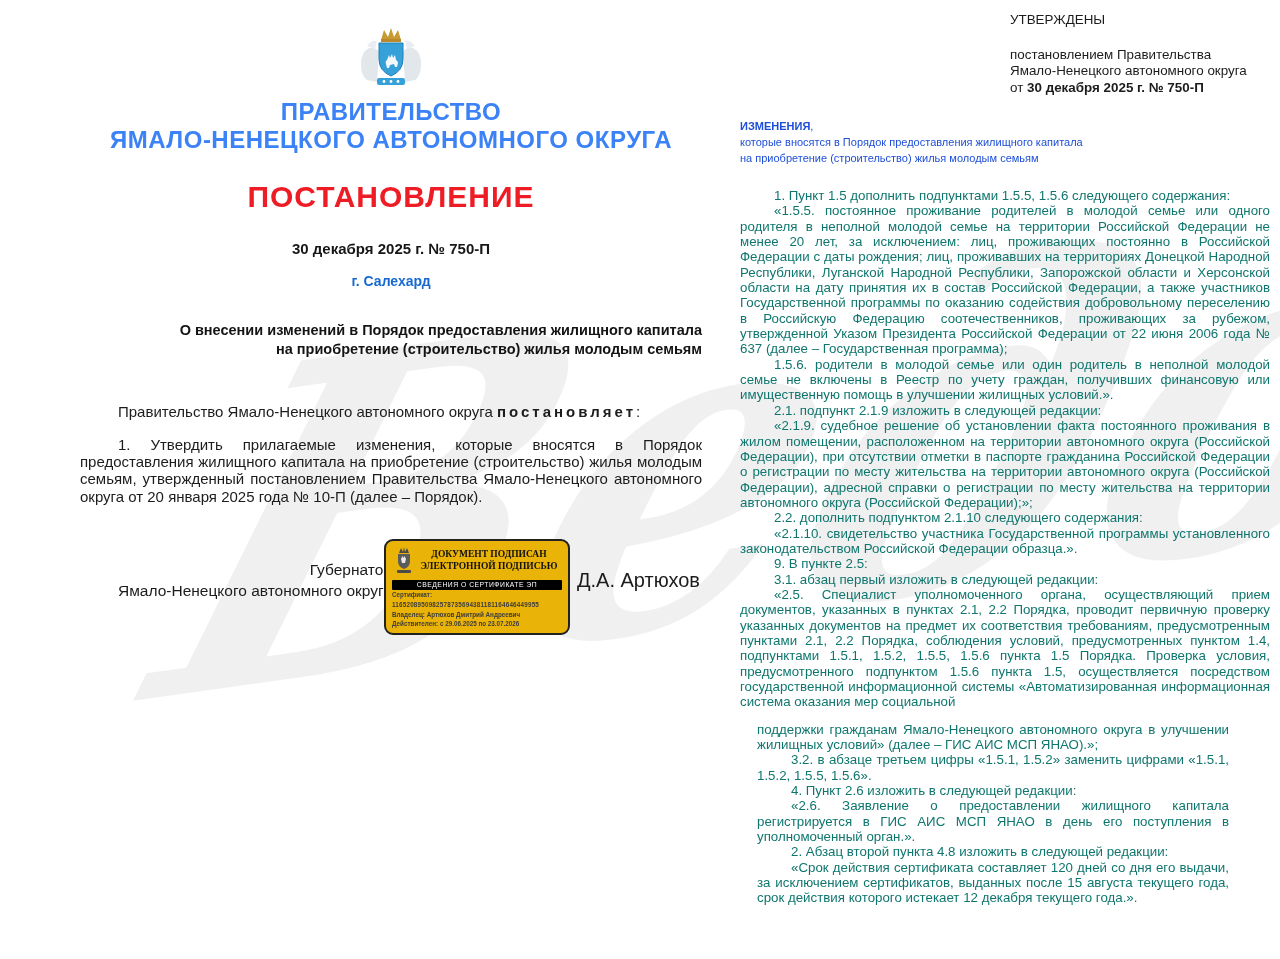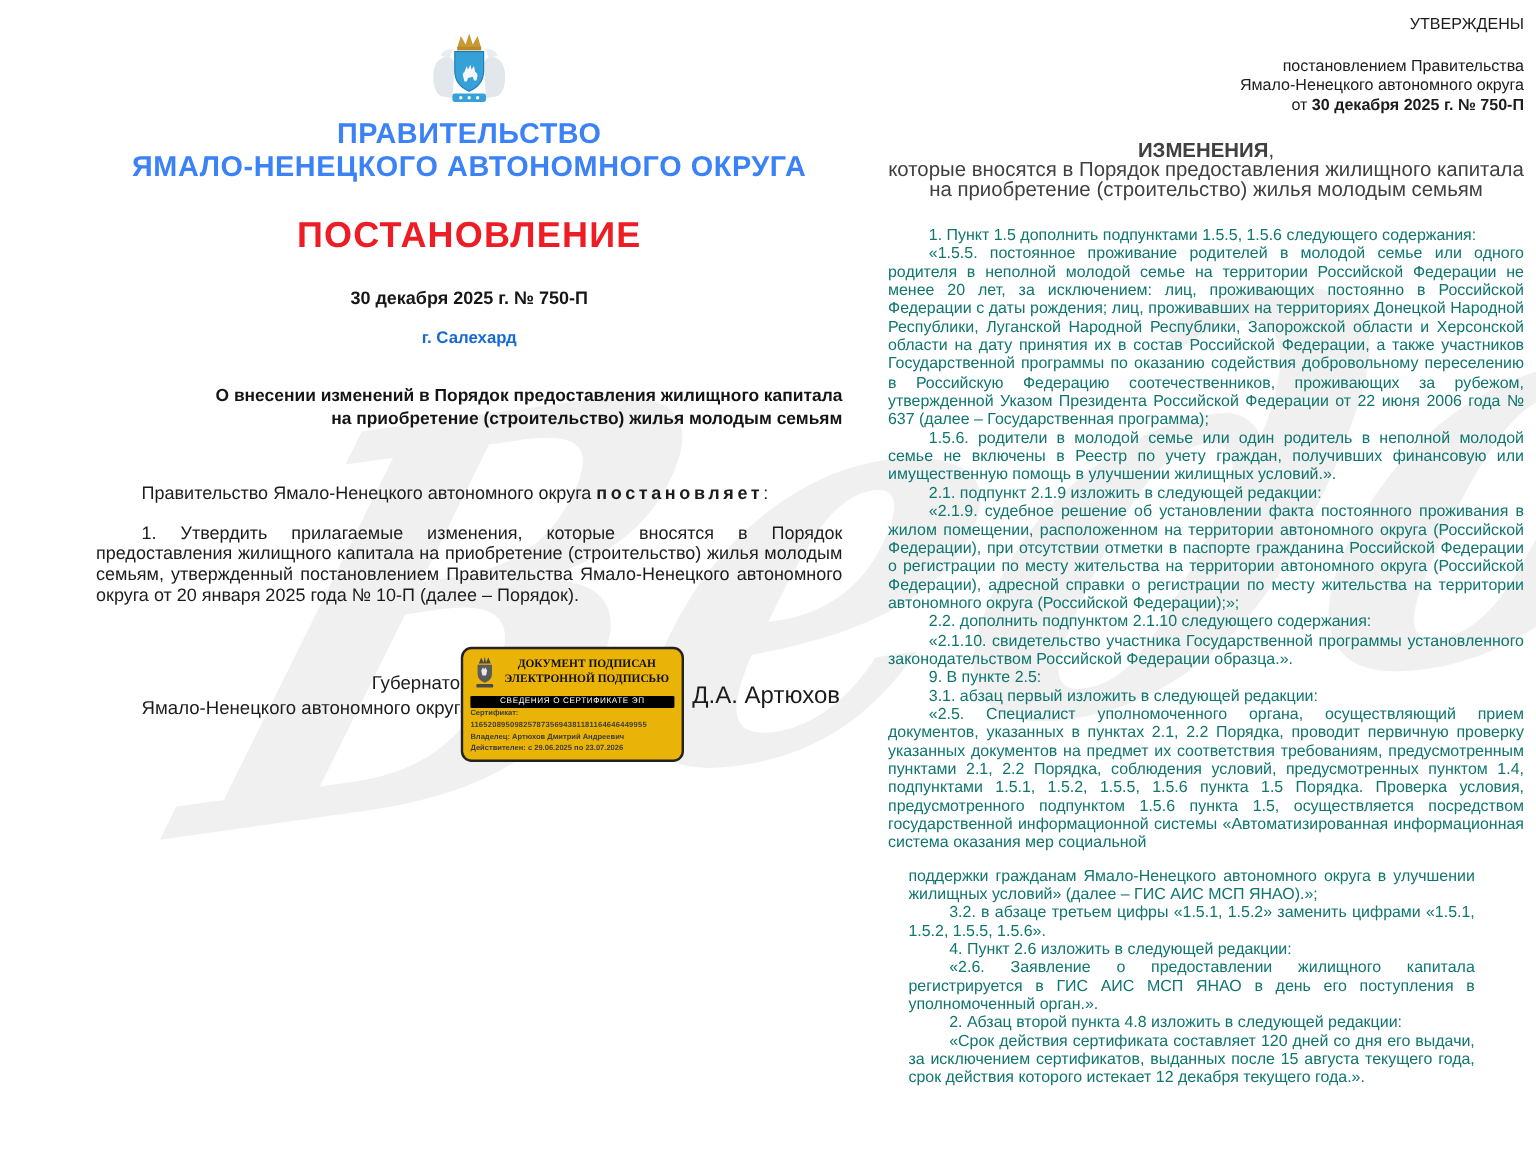--- a/index.html
+++ b/index.html
@@ -39,24 +39,24 @@
   .stamp-head-text{flex:1;text-align:center;font-family:"Liberation Serif",serif;
                    font-weight:bold;font-size:9.5px;line-height:11.5px;color:#111;}
   .stamp-bar{margin-top:4px;background:#000;color:#fff;text-align:center;
              font-size:6.8px;line-height:10px;letter-spacing:.5px;border-radius:1px;}
   .stamp-line{font-size:6.3px;line-height:8.2px;font-weight:bold;color:#3d3d3d;margin-top:1.5px;
               white-space:nowrap;overflow:hidden;}
   .stamp-line.cert-num{letter-spacing:.2px;}
 
   
   .page-right{position:absolute;left:740px;top:12px;width:530px;z-index:2;}
-  .approved{margin-left:270px;font-size:13.4px;line-height:16.5px;color:#1c1c1c;text-align:right;}
+  .approved{margin-left:270px;font-size:13.4px;line-height:16.5px;color:#1c1c1c;}
   .approved-label{margin-bottom:18px;}
   .approved .b{font-weight:bold;}
-  .changes-head{text-align:center;font-size:17px;line-height:16px;margin-top:22px;color:#404040;}
+  .changes-head{font-size:11px;line-height:16px;margin-top:22px;color:#1d4ed8;}
   .changes-head .b{font-weight:bold;}
   .r-para{font-size:13.3px;line-height:15.35px;text-align:justify;text-indent:34px;margin:0;color:#0f766e;}
   .r-block1{margin-top:22px;}
   .r-block2{margin-top:12px;margin-left:17px;width:472px;}
   .r-para.noindent{text-indent:0;}
 </style>
 </head>
 <body>
 
 <div id="canvas">

